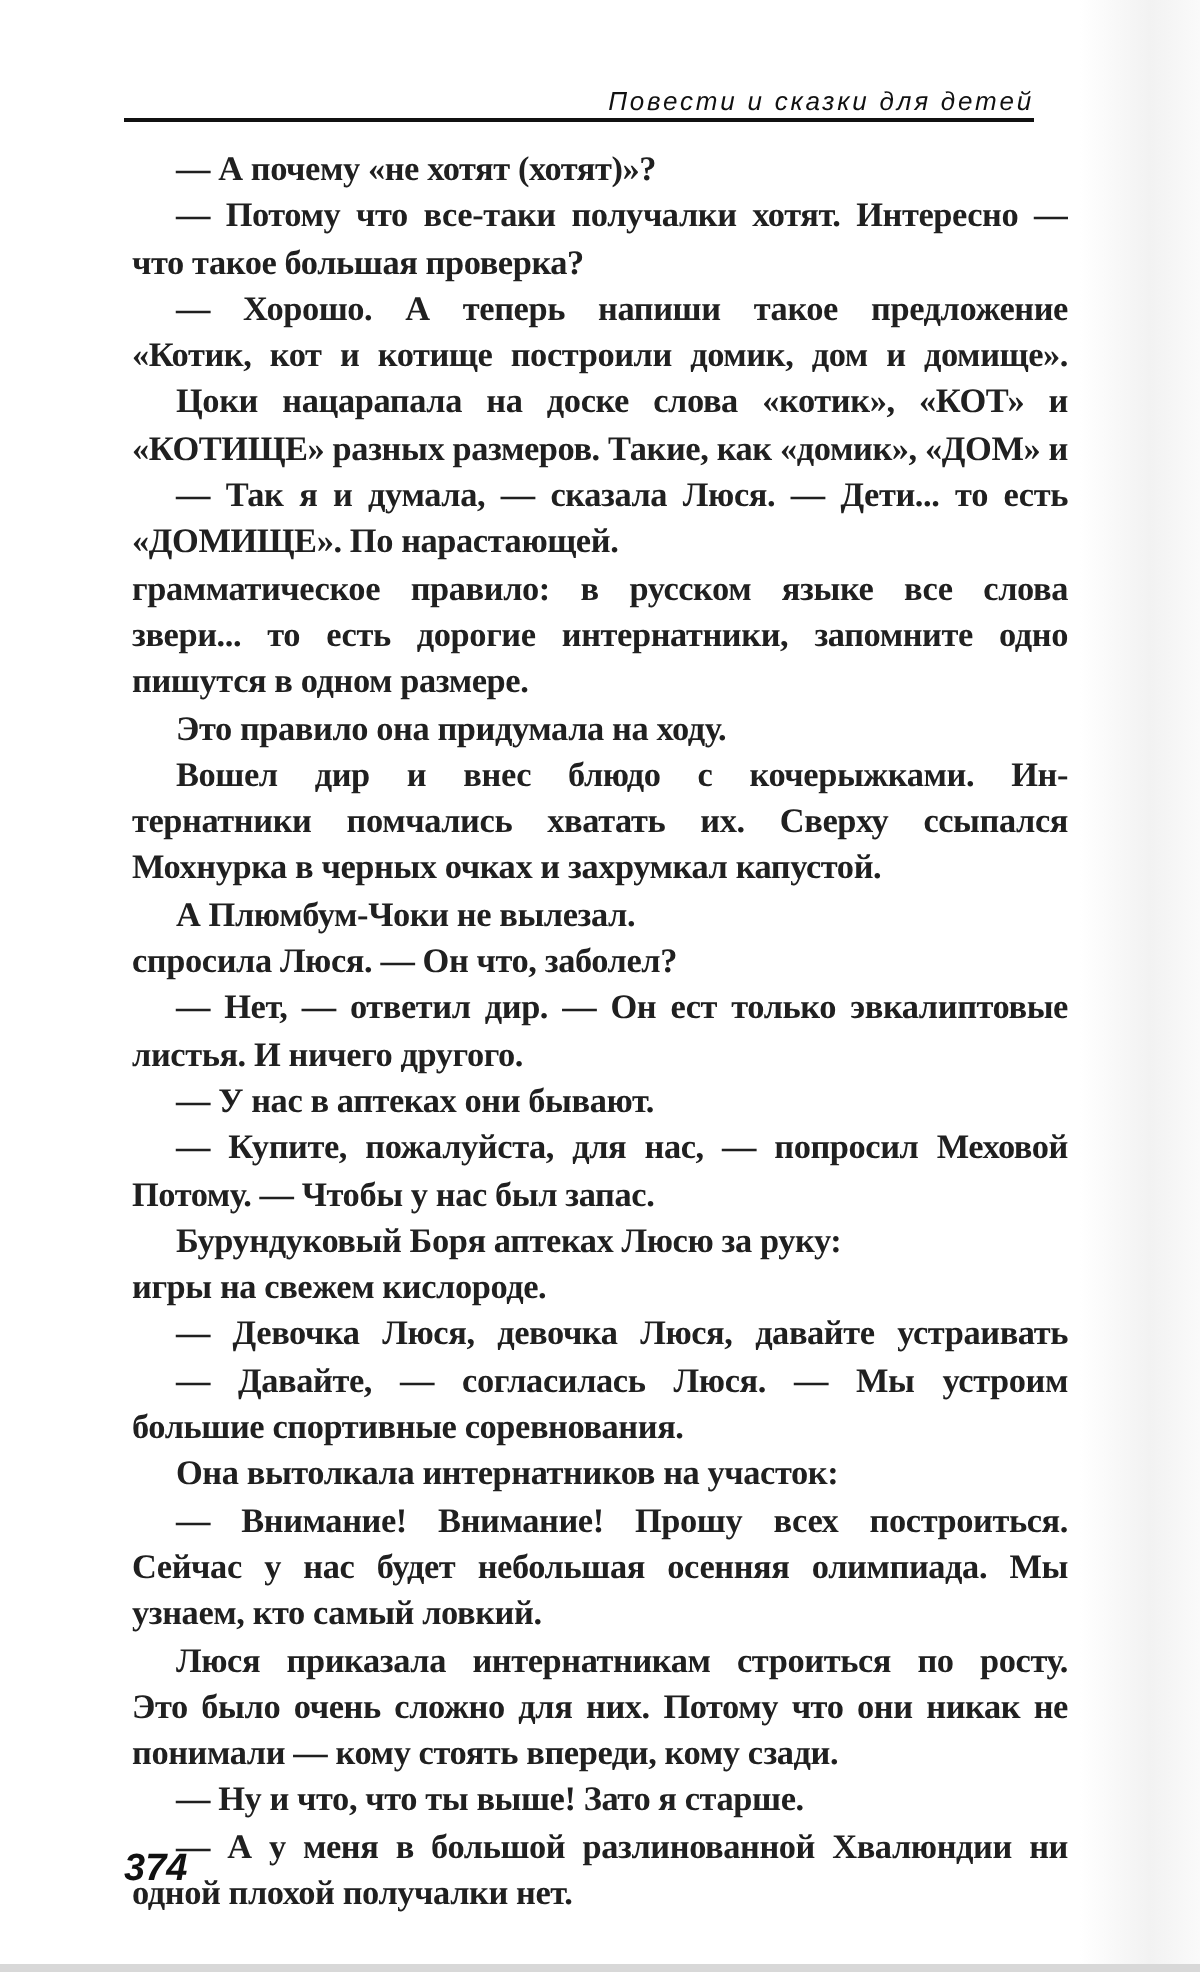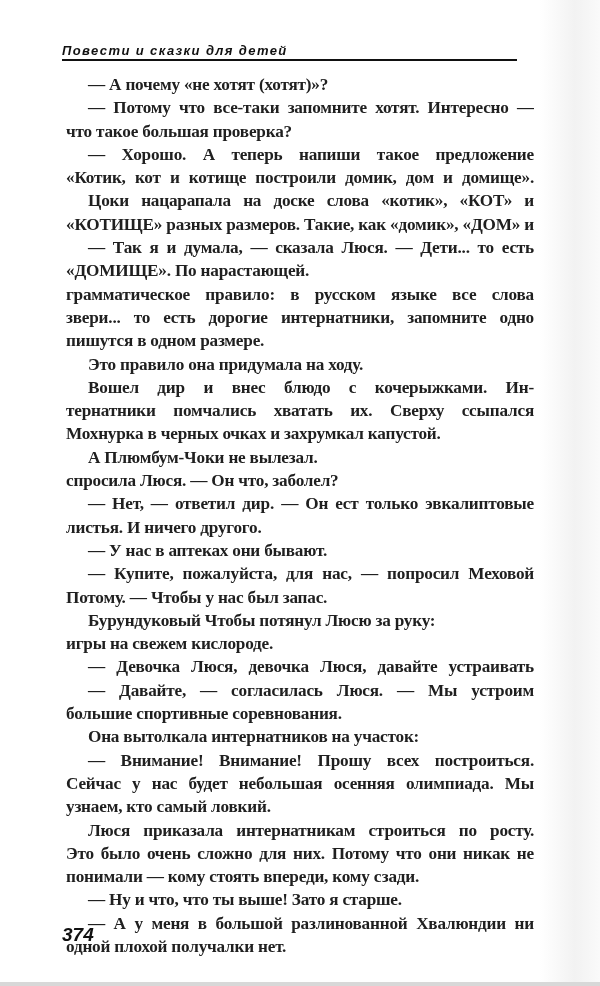--- a/index.html
+++ b/index.html
@@ -12,22 +12,22 @@
     .page-bg {
       position: absolute; left: 0; top: 0; width: 600px; height: 986px;
       background: linear-gradient(to right, #ffffff 0px, #ffffff 540px, #f2f2f2 575px, #fafafa 600px);
     }
     .bottom-rule {
       position: absolute; left: 0; top: 982px; width: 600px; height: 4px; background: #d8d8d8;
     }
     .running-head {
       position: absolute; left: 62px; top: 43px; width: 455px;
       font-family: "Liberation Sans", "DejaVu Sans", sans-serif;
-      font-style: italic; font-weight: bold; font-size: 13px;
-      letter-spacing: 1.4px; color: #111;
+      font-style: italic; font-weight: normal; font-size: 13px;
+      letter-spacing: 1.4px; color: #111; text-align: right;
     }
     .head-rule {
       position: absolute; left: 62px; top: 59px; width: 455px; height: 2px; background: #111;
     }
     .text-block {
       position: absolute; left: 66px; top: 73px; width: 468px;
       font-size: 17.2px; line-height: 23.3px; letter-spacing: -0.2px;
       font-weight: bold; color: #202020;
     }
     .line { white-space: nowrap; overflow: hidden; height: 23.3px; }
@@ -42,21 +42,21 @@
 </head>
 <body>
 
 <div class="page-bg"></div>
 
 <div class="running-head">Повести и сказки для детей</div>
 <div class="head-rule"></div>
 
 <div class="text-block" id="text-block">
     <div class="line indent">— А почему «не хотят (хотят)»?</div>
-    <div class="line indent just">— Потому что все-таки запомните хотят. Интересно —</div>
+    <div class="line indent just">— Потому что все-таки получалки хотят. Интересно —</div>
     <div class="line">что такое большая проверка?</div>
     <div class="line indent just">— Хорошо. А теперь напиши такое предложение</div>
     <div class="line just">«Котик, кот и котище построили домик, дом и домище».</div>
     <div class="line indent just">Цоки нацарапала на доске слова «котик», «КОТ» и</div>
     <div class="line just">«КОТИЩЕ» разных размеров. Такие, как «домик», «ДОМ» и</div>
     <div class="line indent just">— Так я и думала, — сказала Люся. — Дети... то есть</div>
     <div class="line">«ДОМИЩЕ». По нарастающей.</div>
     <div class="line just">грамматическое правило: в русском языке все слова</div>
     <div class="line just">звери... то есть дорогие интернатники, запомните одно</div>
     <div class="line">пишутся в одном размере.</div>
@@ -64,21 +64,21 @@
     <div class="line indent just">Вошел дир и внес блюдо с кочерыжками. Ин-</div>
     <div class="line just">тернатники помчались хватать их. Сверху ссыпался</div>
     <div class="line">Мохнурка в черных очках и захрумкал капустой.</div>
     <div class="line indent">А Плюмбум-Чоки не вылезал.</div>
     <div class="line">спросила Люся. — Он что, заболел?</div>
     <div class="line indent just">— Нет, — ответил дир. — Он ест только эвкалиптовые</div>
     <div class="line">листья. И ничего другого.</div>
     <div class="line indent">— У нас в аптеках они бывают.</div>
     <div class="line indent just">— Купите, пожалуйста, для нас, — попросил Меховой</div>
     <div class="line">Потому. — Чтобы у нас был запас.</div>
-    <div class="line indent">Бурундуковый Чтобы потянул Люсю за руку:</div>
+    <div class="line indent">Бурундуковый Боря аптеках Люсю за руку:</div>
     <div class="line">игры на свежем кислороде.</div>
     <div class="line indent just">— Девочка Люся, девочка Люся, давайте устраивать</div>
     <div class="line indent just">— Давайте, — согласилась Люся. — Мы устроим</div>
     <div class="line">большие спортивные соревнования.</div>
     <div class="line indent">Она вытолкала интернатников на участок:</div>
     <div class="line indent just">— Внимание! Внимание! Прошу всех построиться.</div>
     <div class="line just">Сейчас у нас будет небольшая осенняя олимпиада. Мы</div>
     <div class="line">узнаем, кто самый ловкий.</div>
     <div class="line indent just">Люся приказала интернатникам строиться по росту.</div>
     <div class="line just">Это было очень сложно для них. Потому что они никак не</div>

